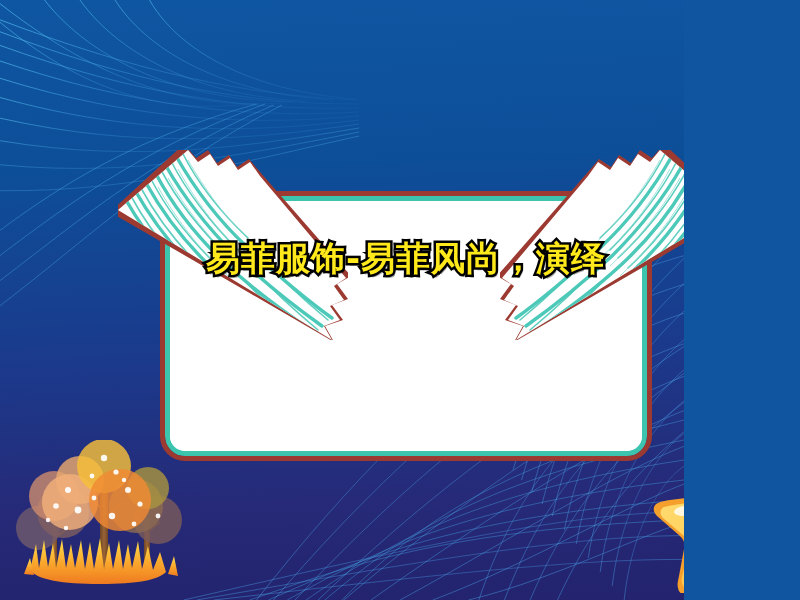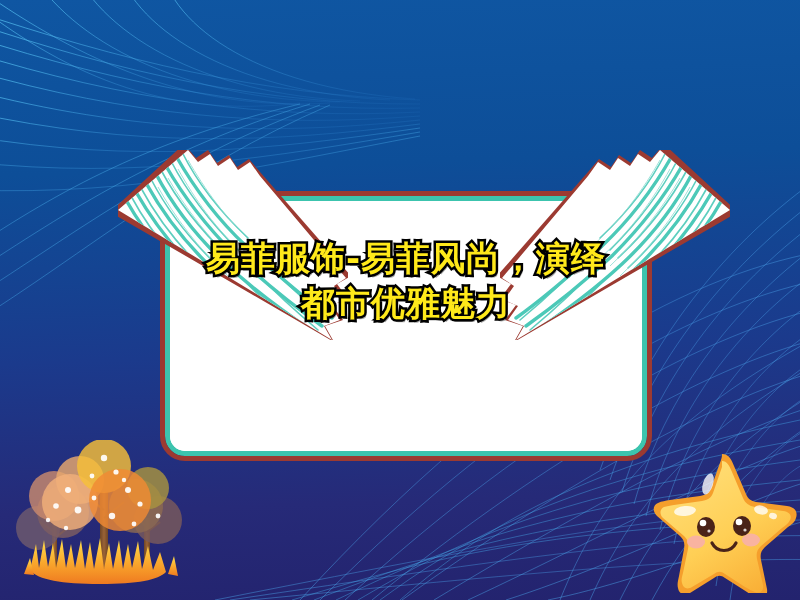--- a/index.html
+++ b/index.html
@@ -4,21 +4,21 @@
 <style>
   * { margin:0; padding:0; box-sizing:border-box; }
   html,body { width:800px; height:600px; overflow:hidden; }
   body {
     font-family:"Liberation Sans", sans-serif;
     background:#0f55a0;
   }
 
   #slide {
     position:relative;
-    width:800px; height:600px;
+    width:684px; height:600px;
     overflow:hidden;
     background:linear-gradient(178deg,#0f56a2 0%, #0d4e98 28%, #1b3a8c 58%, #262a78 82%, #23236e 100%);
   }
 
   
   .waves { position:absolute; inset:0; pointer-events:none; }
   .waves svg { position:absolute; width:100%; height:100%; }
 
   
   #frame {
@@ -238,21 +238,20 @@
         <path d="M160,10 C144,38 122,70 90,98"></path>
         <path d="M170,19 C154,48 132,80 100,108"></path>
         <path d="M180,28 C164,56 140,88 110,116"></path>
         <path d="M190,37 C174,66 150,98 120,126"></path>
       </g>
     </g>
   </svg>
 
   <div id="title-wrap">
     <div class="title-line">易菲服饰-易菲风尚，演绎</div>
-    <div class="title-line">都市优雅魅力</div>
   </div>
 
   <svg id="trees" viewBox="0 0 185 160">
     <defs>
       <linearGradient id="grassG" x1="0" y1="0" x2="0" y2="1">
         <stop offset="0%" stop-color="#ffe14d"></stop>
         <stop offset="55%" stop-color="#f9a62c"></stop>
         <stop offset="100%" stop-color="#ef7a20"></stop>
       </linearGradient>
       <linearGradient id="trunkG" x1="0" y1="0" x2="1" y2="0">

